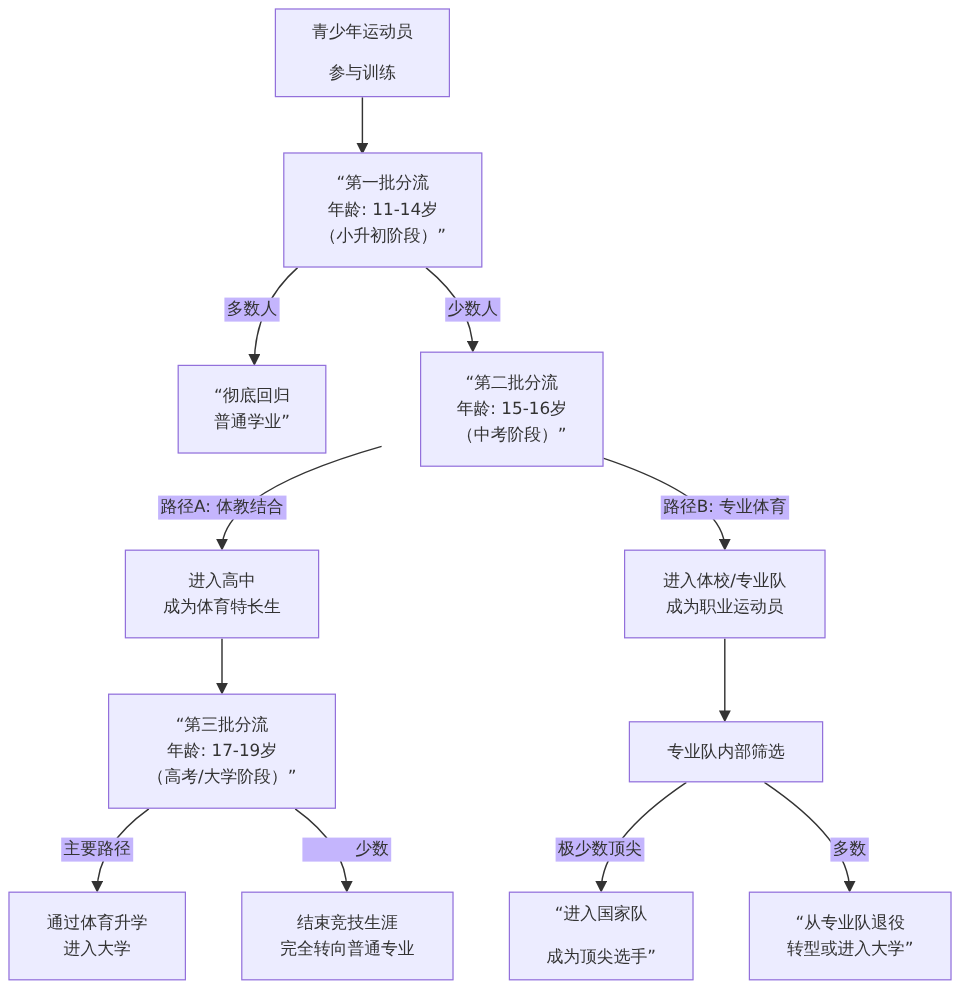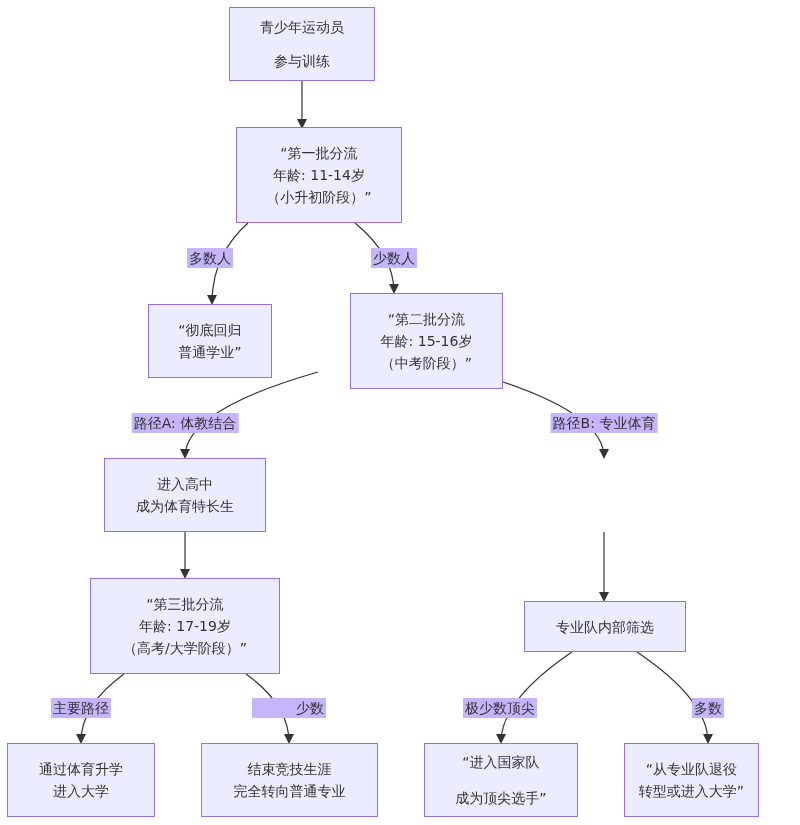--- a/index.html
+++ b/index.html
@@ -57,41 +57,45 @@
     </div>
   <div class="node" id="n-second_split" style="left:318px;top:293px;width:153px;height:96px;margin-left:32px;">
       <span>“第二批分流</span>
       <span>年龄: 15-16岁</span>
       <span>（中考阶段）”</span>
     </div>
   <div class="node" id="n-high_school" style="left:104px;top:458px;width:162px;height:74px;">
       <span>进入高中</span>
       <span>成为体育特长生</span>
     </div>
+  <div class="node" id="n-sports_school" style="left:520px;top:458px;width:168px;height:74px;">
+      <span>进入体校/专业队</span>
+      <span>成为职业运动员</span>
+    </div>
   <div class="node" id="n-third_split" style="left:90px;top:578px;width:190px;height:96px;">
       <span>“第三批分流</span>
       <span>年龄: 17-19岁</span>
       <span>（高考/大学阶段）”</span>
     </div>
   <div class="node" id="n-team_selection" style="left:524px;top:601px;width:162px;height:51px;">
       <span>专业队内部筛选</span>
     </div>
   <div class="node" id="n-university_sports" style="left:7px;top:743px;width:148px;height:74px;">
       <span>通过体育升学</span>
       <span>进入大学</span>
     </div>
   <div class="node" id="n-end_career" style="left:201px;top:743px;width:177px;height:74px;">
       <span>结束竞技生涯</span>
       <span>完全转向普通专业</span>
     </div>
   <div class="node" id="n-national_team" style="left:424px;top:743px;width:154px;height:74px;gap:14px;">
       <span>“进入国家队</span>
       <span>成为顶尖选手”</span>
     </div>
-  <div class="node" id="n-retire" style="left:624px;top:743px;width:135px;height:74px;">
+  <div class="node" id="n-retire" style="left:624px;top:743px;width:169px;height:74px;">
       <span>“从专业队退役</span>
       <span>转型或进入大学”</span>
     </div>
 
   <div class="elabel" id="l-1" style="left:210px;top:258px;">多数人</div>
   <div class="elabel" id="l-2" style="left:394px;top:258px;">少数人</div>
   <div class="elabel" id="l-3" style="left:185px;top:423px;">路径A: 体教结合</div>
   <div class="elabel" id="l-4" style="left:604px;top:423px;">路径B: 专业体育</div>
   <div class="elabel" id="l-7" style="left:81px;top:708px;">主要路径</div>
   <div class="elabel" id="l-8" style="left:289px;top:708px;padding-left:44px;">少数</div>

